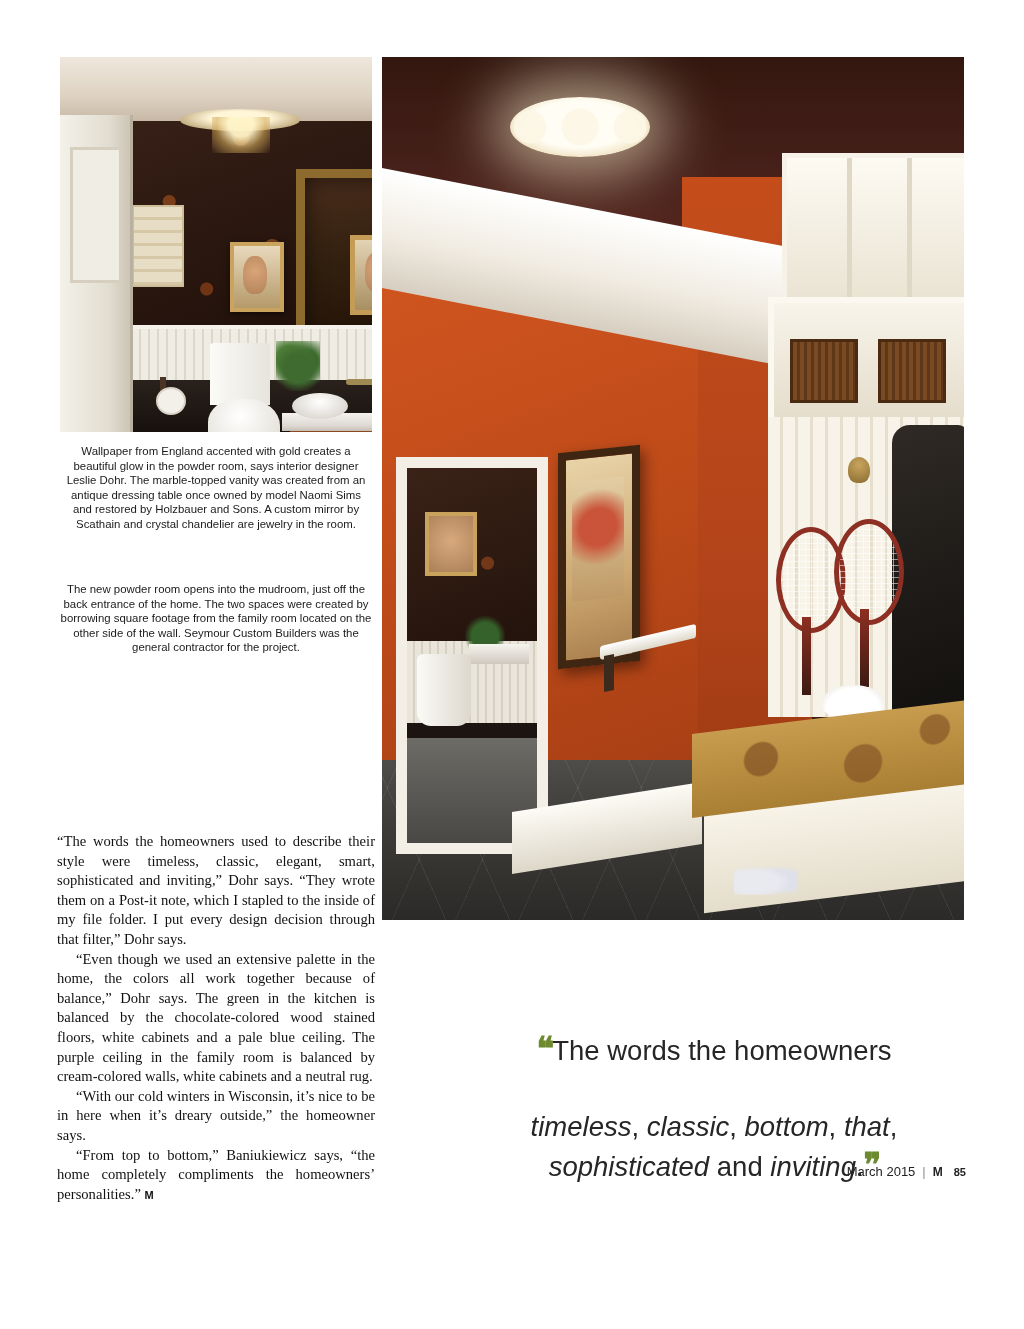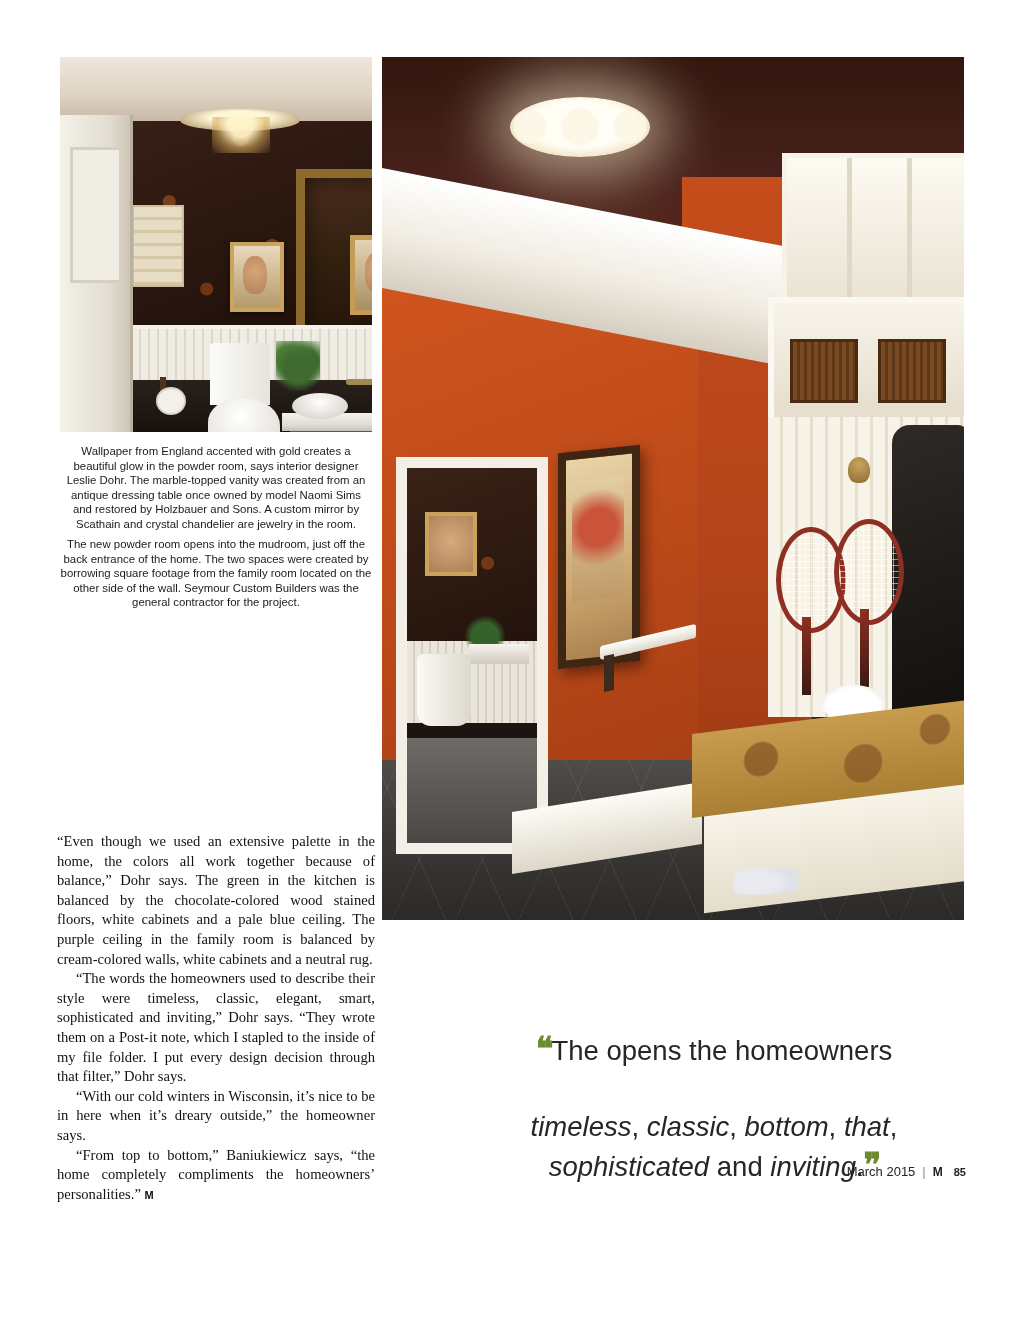--- a/index.html
+++ b/index.html
@@ -354,21 +354,21 @@
     position: absolute;
     left: 60px;
     top: 444px;
     width: 312px;
     font-family: "Liberation Sans", sans-serif;
     font-size: 11.4px;
     line-height: 14.6px;
     color: #1a1a1a;
     text-align: center;
   }
-  .caption.second { top: 537px; }
+  .caption.second { top: 582px; }
 
   .body-col {
     position: absolute;
     left: 57px;
     top: 832px;
     width: 318px;
     font-family: "Liberation Serif", serif;
     font-size: 14.6px;
     line-height: 19.6px;
     color: #111111;
@@ -507,28 +507,28 @@
     <div class="layer pr-bench-edge"></div>
     <div class="layer pr-bench-seat"></div>
     <div class="layer pr-shoes"></div>
   </div>
 
   <div class="caption">Wallpaper from England accented with gold creates a beautiful glow in the powder room, says interior designer Leslie Dohr. The marble-topped vanity was created from an antique dressing table once owned by model Naomi Sims and restored by Holzbauer and Sons. A custom mirror by Scathain and crystal chandelier are jewelry in the room.</div>
 
   <div class="caption second">The new powder room opens into the mudroom, just off the back entrance of the home. The two spaces were created by borrowing square footage from the family room located on the other side of the wall. Seymour Custom Builders was the general contractor for the project.</div>
 
   <div class="body-col">
+    <p>“The words the homeowners used to describe their style were timeless, classic, elegant, smart, sophisticated and inviting,” Dohr says. “They wrote them on a Post-it note, which I stapled to the inside of my file folder. I put every design decision through that filter,” Dohr says.</p>
     <p>“Even though we used an extensive palette in the home, the colors all work together because of balance,” Dohr says. The green in the kitchen is balanced by the chocolate-colored wood stained floors, white cabinets and a pale blue ceiling. The purple ceiling in the family room is balanced by cream-colored walls, white cabinets and a neutral rug.</p>
-    <p>“The words the homeowners used to describe their style were timeless, classic, elegant, smart, sophisticated and inviting,” Dohr says. “They wrote them on a Post-it note, which I stapled to the inside of my file folder. I put every design decision through that filter,” Dohr says.</p>
     <p>“With our cold winters in Wisconsin, it’s nice to be in here when it’s dreary outside,” the homeowner says.</p>
     <p><span>“From top to bottom,” Baniukiewicz says, “the home completely compliments the homeowners’ personalities.”</span> <span class="endmark">M</span></p>
   </div>
 
   <div class="pullquote">
-    <span class="mark">❝</span><span>The opens the homeowners</span><br>
+    <span class="mark">❝</span><span>The words the homeowners</span><br>
     <br>
     <em>timeless</em><span>, </span><em>classic</em><span>, </span><em>bottom</em><span>, </span><em>that</em><span>,</span><br>
     <em>sophisticated</em><span> and </span><em>inviting</em><span>.</span><span class="mark">❞</span>
   </div>
 
   <div class="footer">
     <span>March 2015</span>
     <span class="sep">|</span>
     <span class="m">M</span>
     <span class="pg">85</span>

